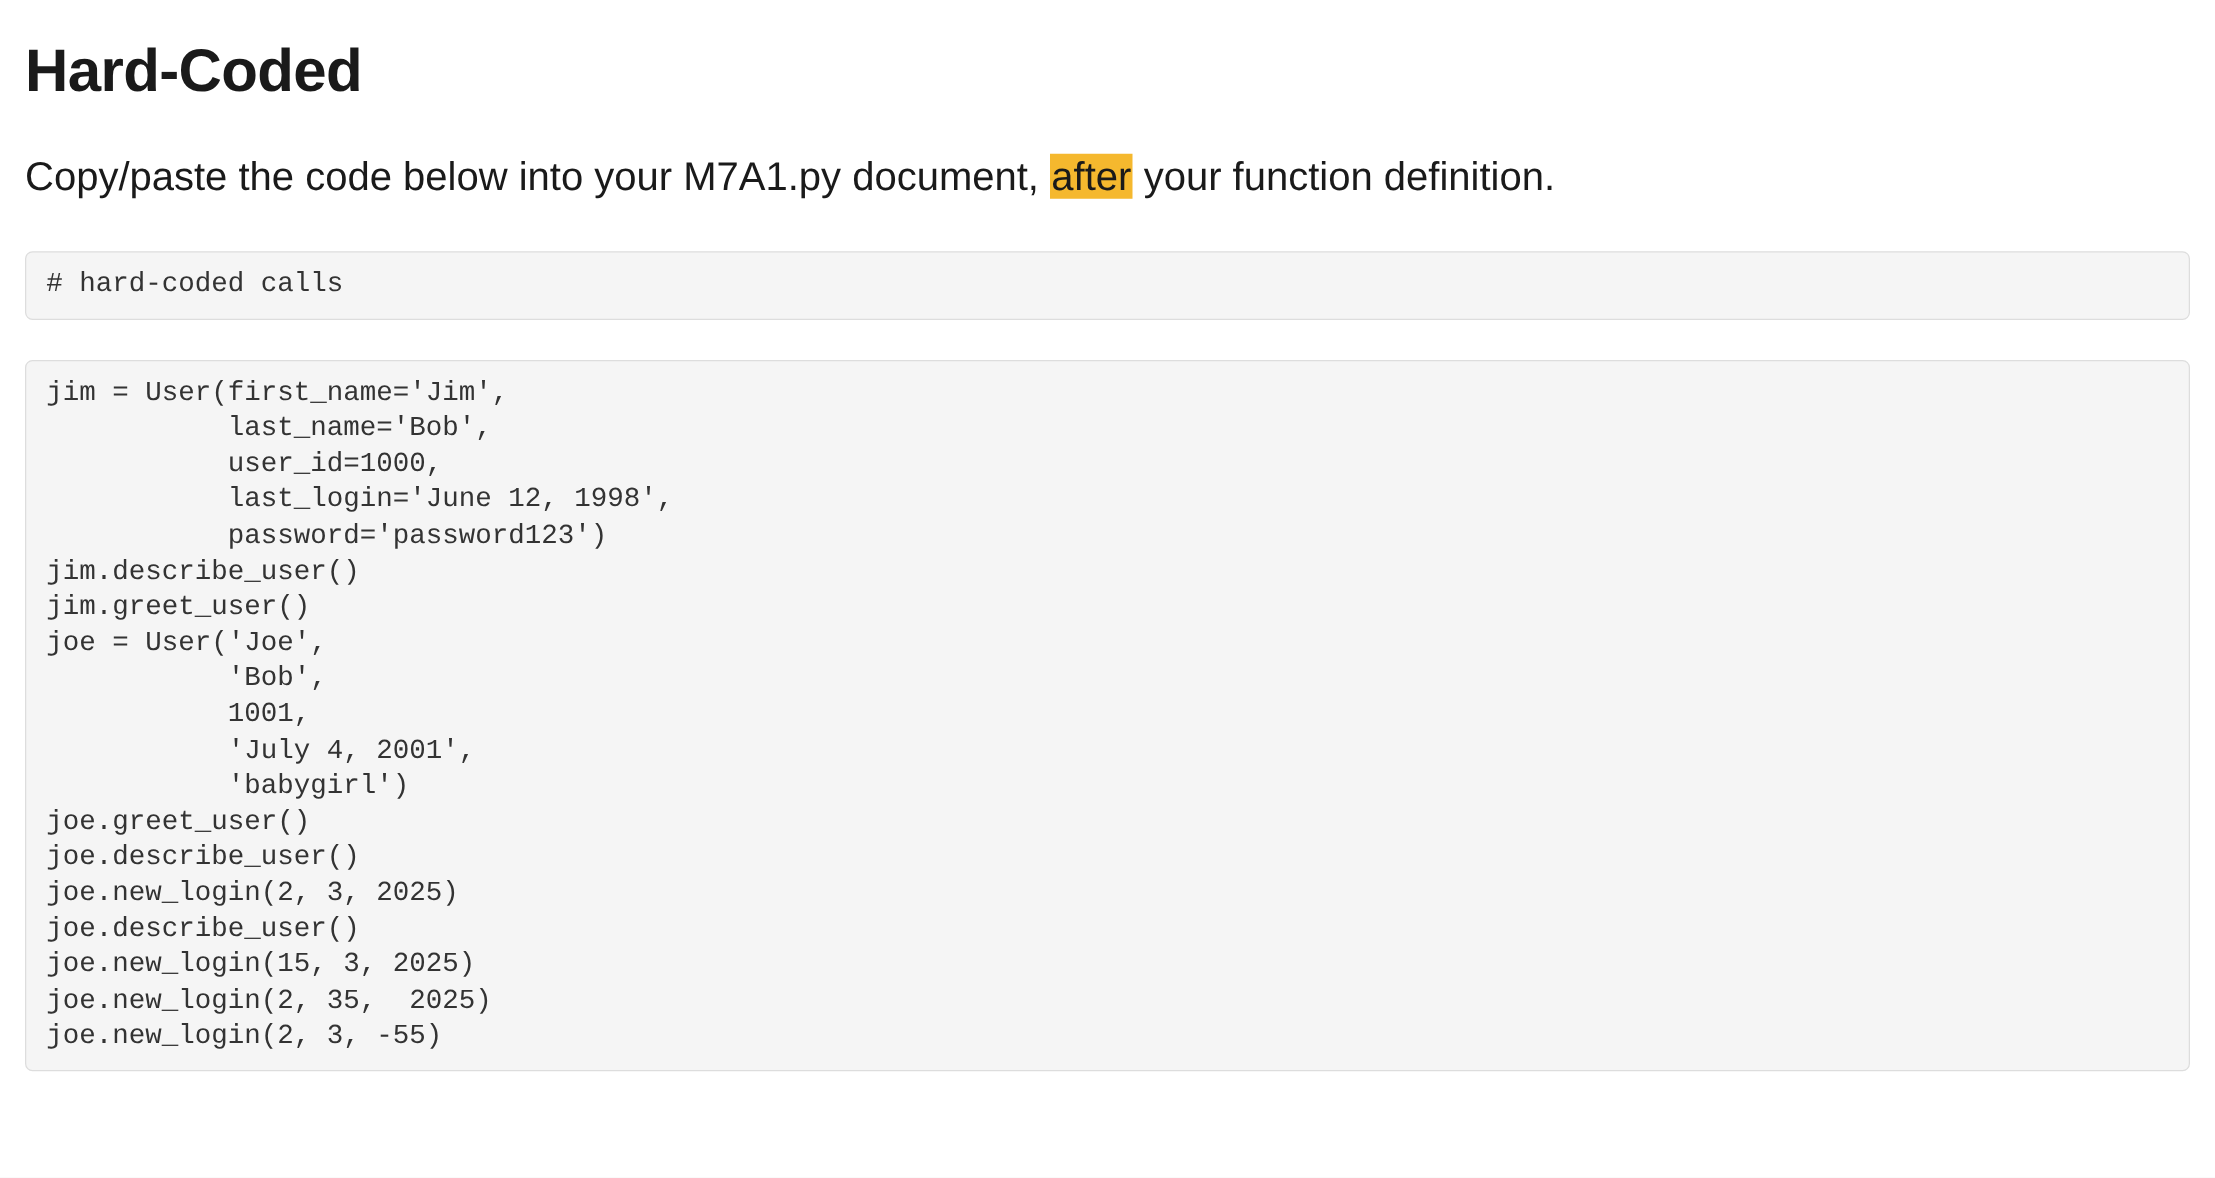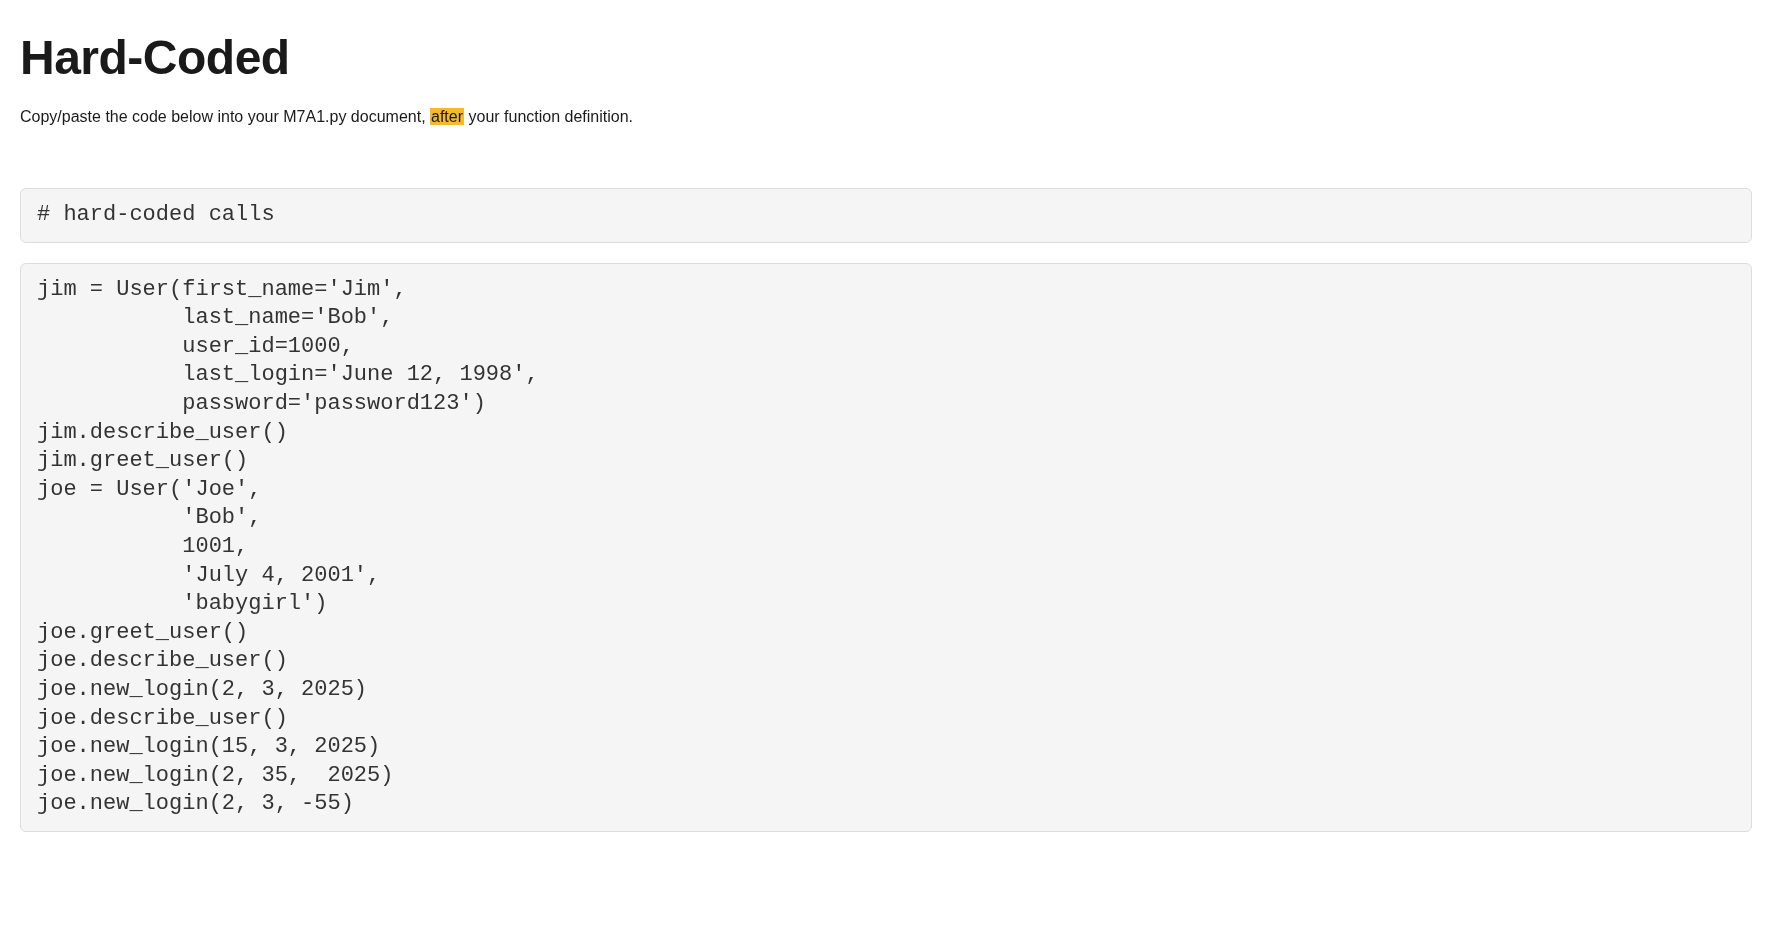--- a/index.html
+++ b/index.html
@@ -12,34 +12,34 @@
       background: #ffffff;
       color: #1a1a1a;
     }
     h1 {
       font-size: 48px;
       font-weight: 600;
       margin: 10px 0 20px 0;
       letter-spacing: -0.5px;
     }
     .instruction {
-      font-size: 16px;
+      font-size: 32px;
       line-height: 1.5;
-      margin-bottom: 59px;
+      margin-bottom: 36px;
     }
     .highlight {
       background-color: #f5b82e;
       padding: 0 1px;
     }
     pre {
       background: #f5f5f5;
       border: 1px solid #ddd;
       border-radius: 6px;
       padding: 12px 16px;
-      margin: 0 0 20px 0;
+      margin: 0 0 32px 0;
       font-family: 'Consolas', 'Monaco', 'Courier New', monospace;
       font-size: 22px;
       line-height: 1.3;
       overflow-x: auto;
       white-space: pre;
       color: #333;
     }
   </style>
 </head>
 <body>

